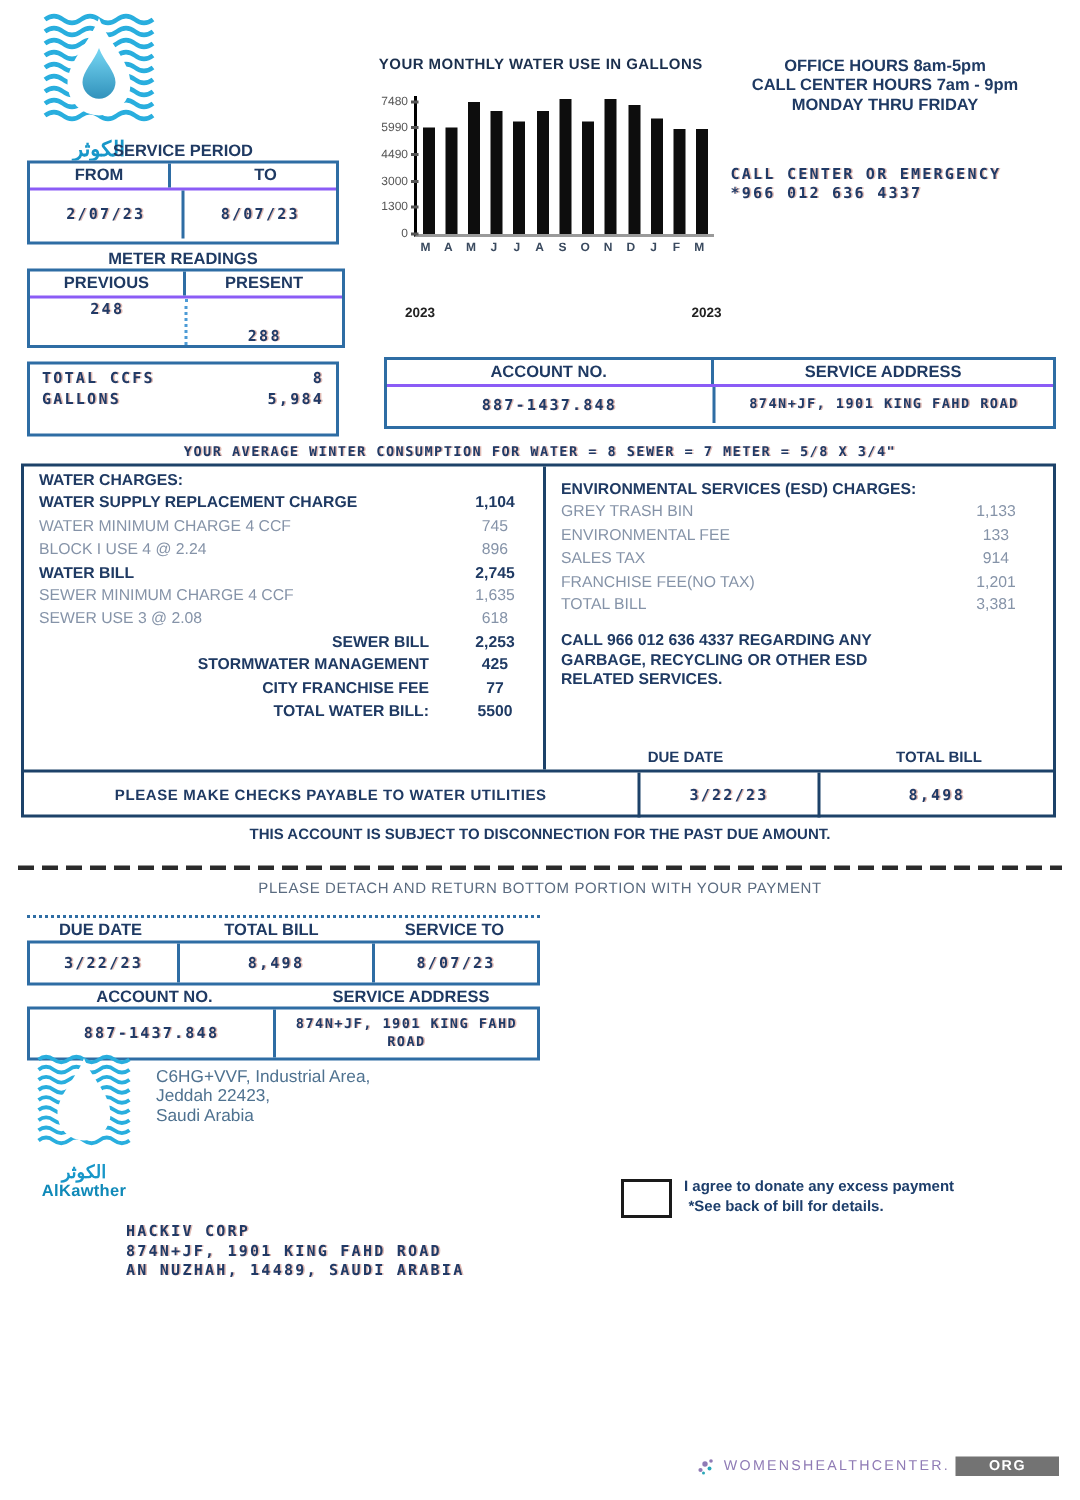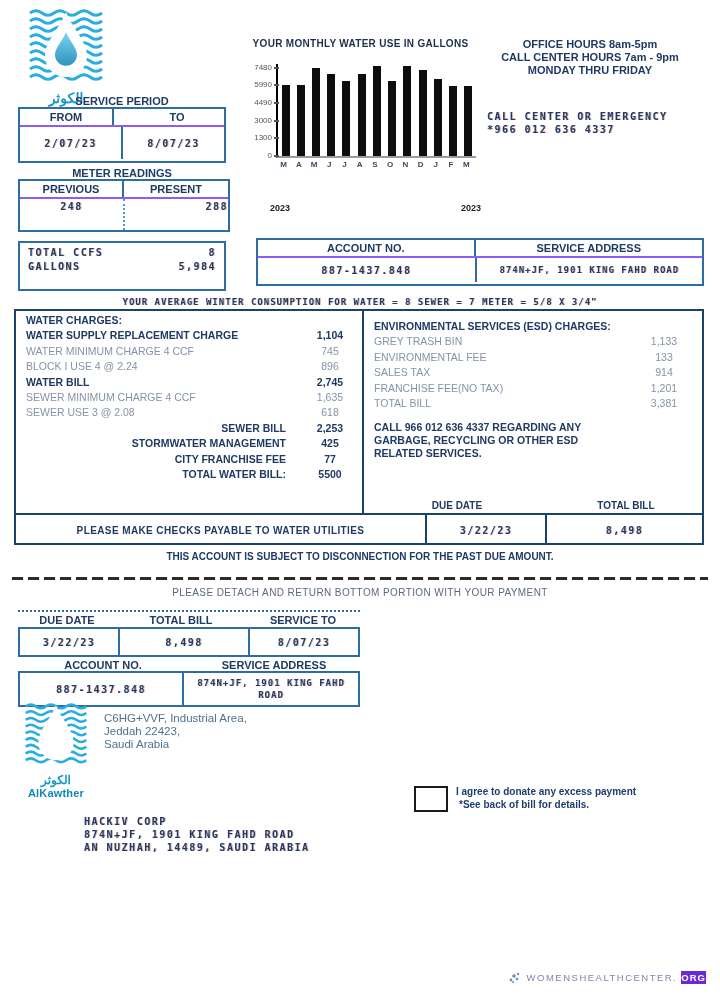--- a/index.html
+++ b/index.html
@@ -61,22 +61,22 @@
             background:repeating-linear-gradient(90deg,#2b2b2b 0 11px,transparent 11px 16px);}
   .dotline{position:absolute;height:2px;
            background:repeating-linear-gradient(90deg,#2e6da4 0 2px,transparent 2px 4px);}
   
   .logo{position:absolute;width:80px;text-align:center;}
   .logo .ar{font-weight:bold;font-size:14px;color:#1897c9;line-height:14px;margin-top:1px;}
   .logo .en{font-weight:bold;font-size:13px;color:#0f89b8;letter-spacing:.2px;}
   
   #footer{position:absolute;right:14px;top:970px;display:flex;align-items:center;gap:4px;}
   #footer .fb{font-size:9.5px;letter-spacing:1.5px;color:#8f7bb5;}
-  #footer .badge{font-size:9.5px;font-weight:bold;color:#fff;background:#6d28d9;
-                 padding:1px 0;letter-spacing:1px;}
+  #footer .badge{font-size:9.5px;font-weight:bold;color:#fff;background:#737373;
+                 padding:1px 22px;letter-spacing:1px;}
   .lines div{line-height:13px;}
 </style>
 </head>
 <body>
 
 <div id="page">
 
   <div class="logo" style="left:26px;top:8px;">
     <svg width="76" height="78" viewBox="0 0 76 78">
       <defs>
@@ -116,21 +116,21 @@
   </div>
 
   <div class="abs cap" style="left:18px;top:167px;width:208px;">METER READINGS</div>
   <div class="tbl" style="left:18px;top:179px;width:212px;height:53px;">
     <div class="hd">
       <div style="width:50%;border-right:2px solid #2e6da4;">PREVIOUS</div>
       <div style="width:50%;">PRESENT</div>
     </div>
     <div style="display:flex;height:31px;">
       <div class="px" style="width:50%;text-align:center;padding-top:2px;border-right:2px dotted #4d9bd6;">248</div>
-      <div class="px" style="width:50%;text-align:right;padding-top:2px;">288</div>
+      <div class="px" style="width:50%;text-align:center;padding-top:20px;">288</div>
     </div>
   </div>
 
   <div class="tbl" style="left:18px;top:241px;width:208px;height:50px;padding:4px 8px;">
     <div style="display:flex;justify-content:space-between;">
       <span class="px">TOTAL CCFS</span>
       <span class="px">8</span>
     </div>
     <div style="display:flex;justify-content:space-between;margin-top:3px;">
       <span class="px">GALLONS</span>

